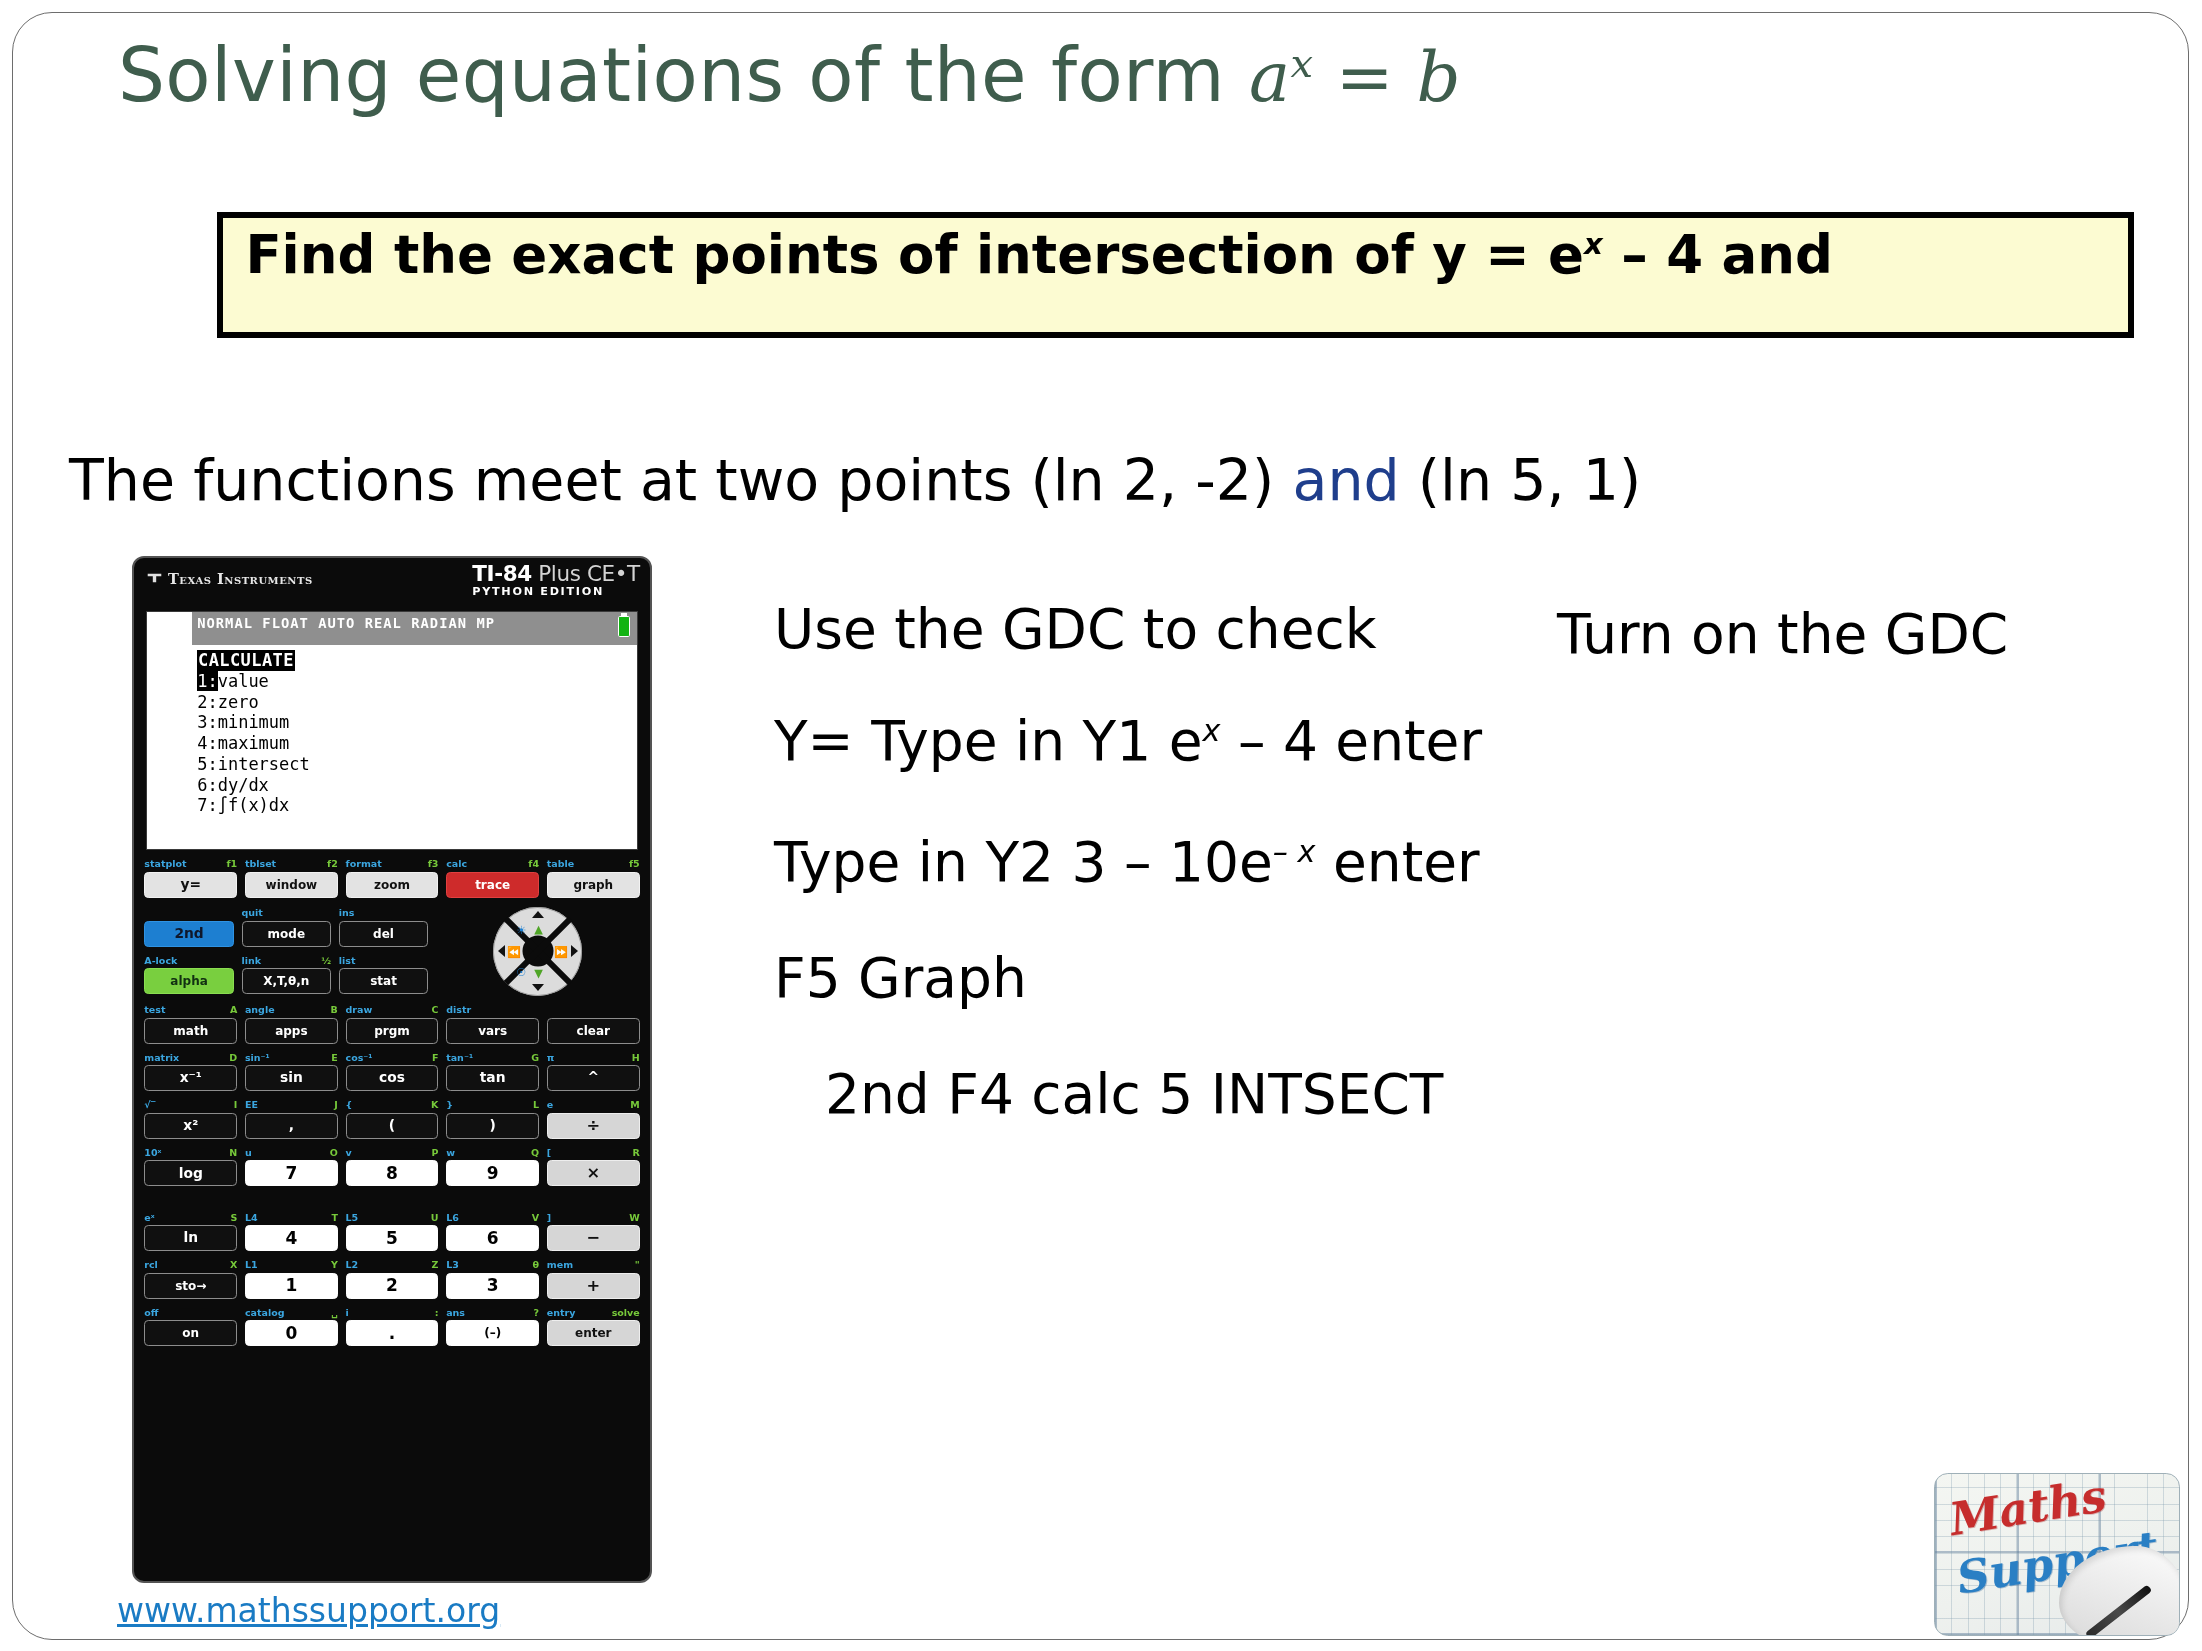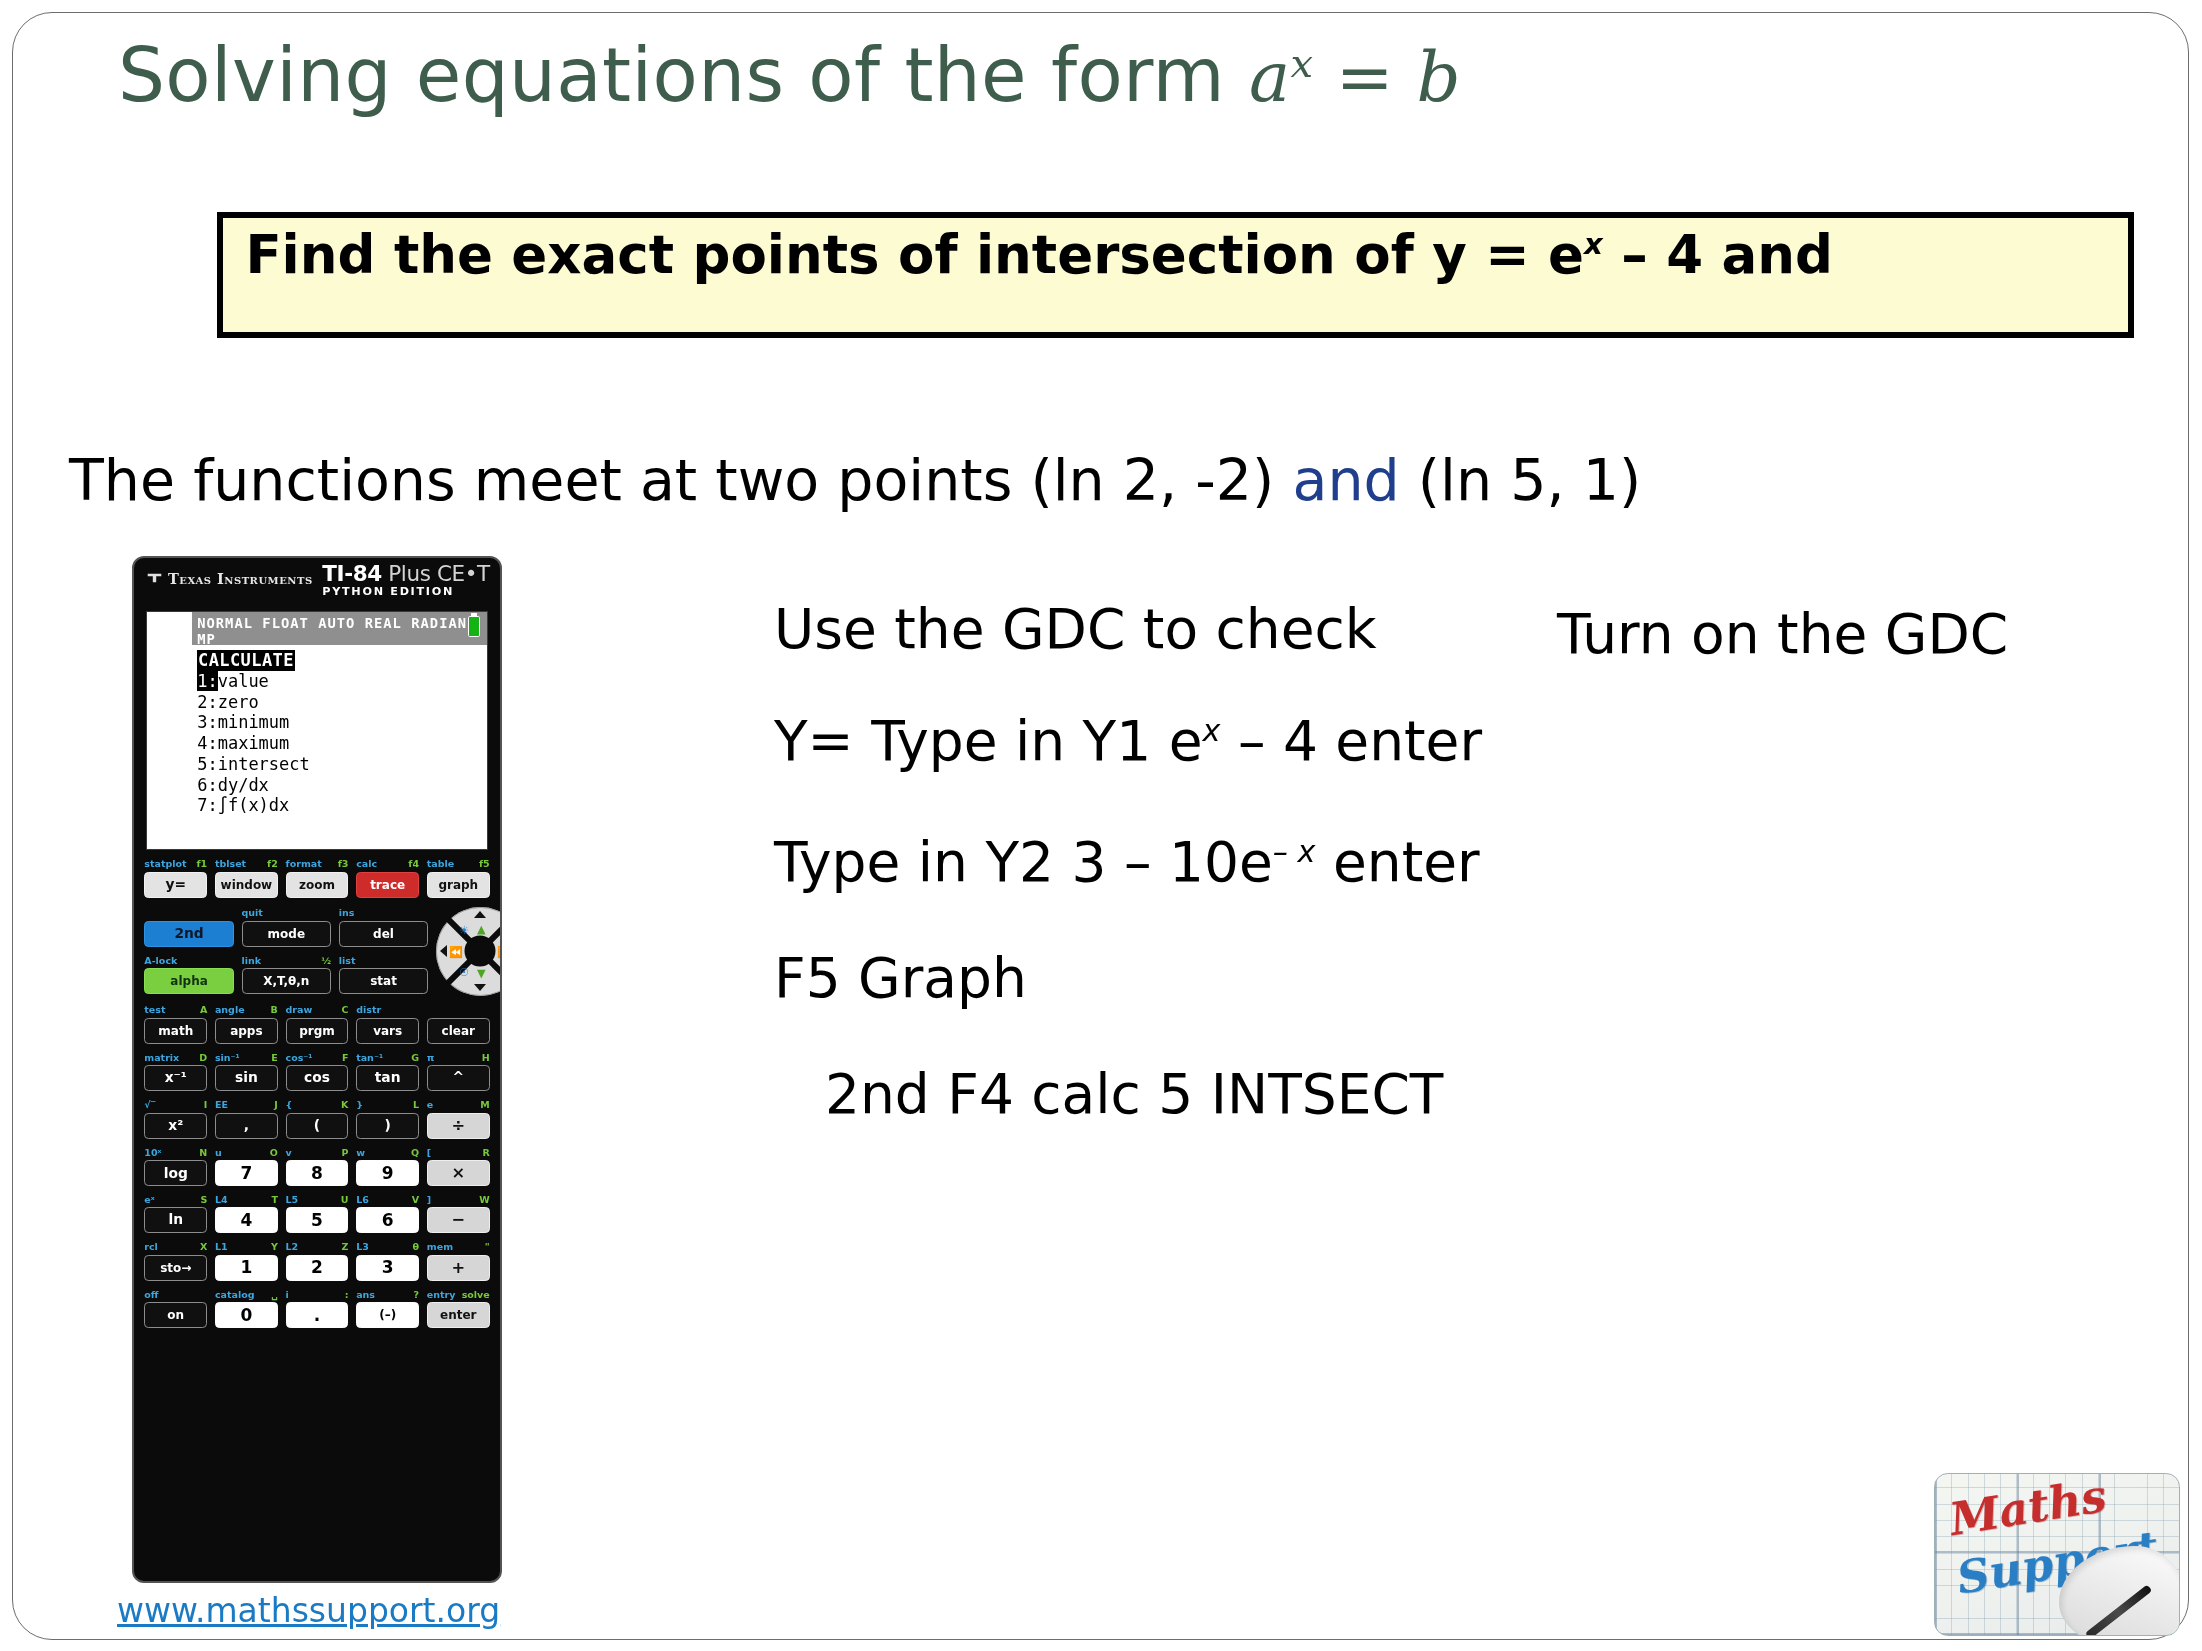--- a/index.html
+++ b/index.html
@@ -125,21 +125,21 @@
     color: #1a7bc4;
     text-decoration: underline;
     white-space: nowrap;
   }
 
   
   #calculator {
     position: absolute;
     left: 132px;
     top: 556px;
-    width: 370px;
+    width: 520px;
     height: 1027px;
     background: #0b0b0b;
     border: 2.6px solid #545454;
     border-radius: 12px;
     box-sizing: border-box;
     overflow: hidden;
   }
 
   
   #calc-brand {
@@ -767,21 +767,21 @@
           <div class="key-col">
             <div class="key white">8</div>
           </div>
           <div class="key-col">
             <div class="key white">9</div>
           </div>
           <div class="key-col">
             <div class="key grey">×</div>
           </div>
         </div>
-        <div class="second-row" style="margin-top: 6px;">
+        <div class="second-row" style="margin-top: 24px;">
           <div class="sec-label">
             <span class="sec-blue">eˣ</span>
             <span class="sec-green">S</span>
           </div>
           <div class="sec-label">
             <span class="sec-blue">L4</span>
             <span class="sec-green">T</span>
           </div>
           <div class="sec-label">
             <span class="sec-blue">L5</span>

